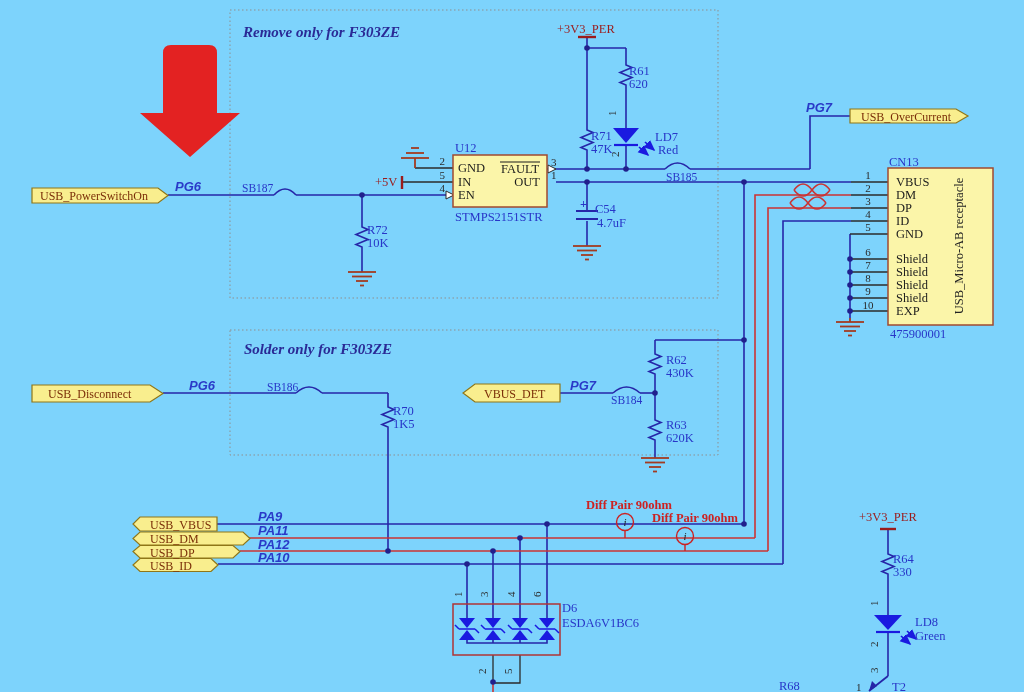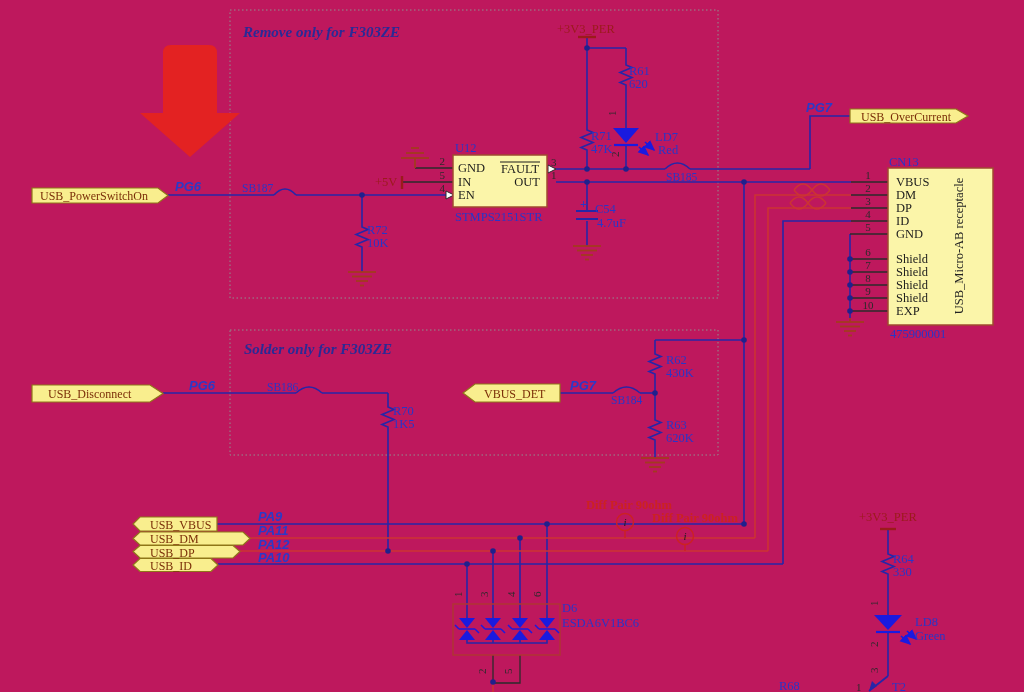--- a/index.html
+++ b/index.html
@@ -1,16 +1,16 @@
 <!DOCTYPE html>
 <html><head>
 <meta charset="utf-8">
 <style>
   html,body{margin:0;padding:0;background:#e8e8e8;}
-  #canvas{position:relative;width:1024px;height:692px;background:#be185d;overflow:hidden;font-family:"Liberation Serif",serif;}
+  #canvas{position:relative;width:1024px;height:692px;background:#7dd3fc;overflow:hidden;font-family:"Liberation Serif",serif;}
   svg{position:absolute;left:0;top:0;}
   text{font-family:"Liberation Serif",serif;fill:#1c1c1c;}
   .t-des{fill:#2836c8;font-size:12.5px;}
   .t-pin{fill:#1c1c1c;font-size:12.5px;}
   .t-num{fill:#2b2b2b;font-size:11px;}
   .t-power{fill:#9b1b1b;font-size:12.5px;}
   .t-port{fill:#7a2e08;font-size:12px;}
   .t-net{fill:#2a3ac8;font-size:13px;font-style:italic;font-weight:bold;font-family:"Liberation Sans",sans-serif;}
   .t-title{fill:#2a2a96;font-size:15px;font-style:italic;font-weight:bold;}
   .t-red{fill:#cc2222;font-size:12.5px;font-weight:bold;}

